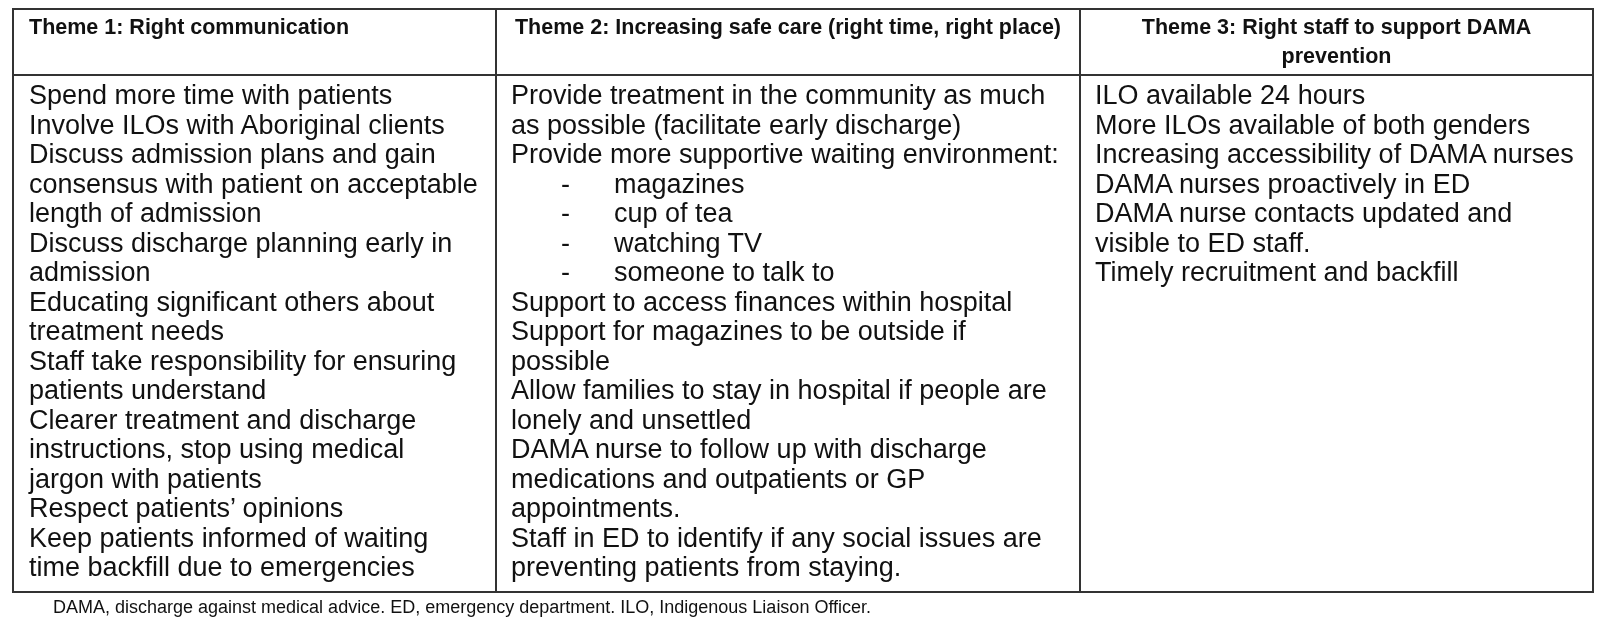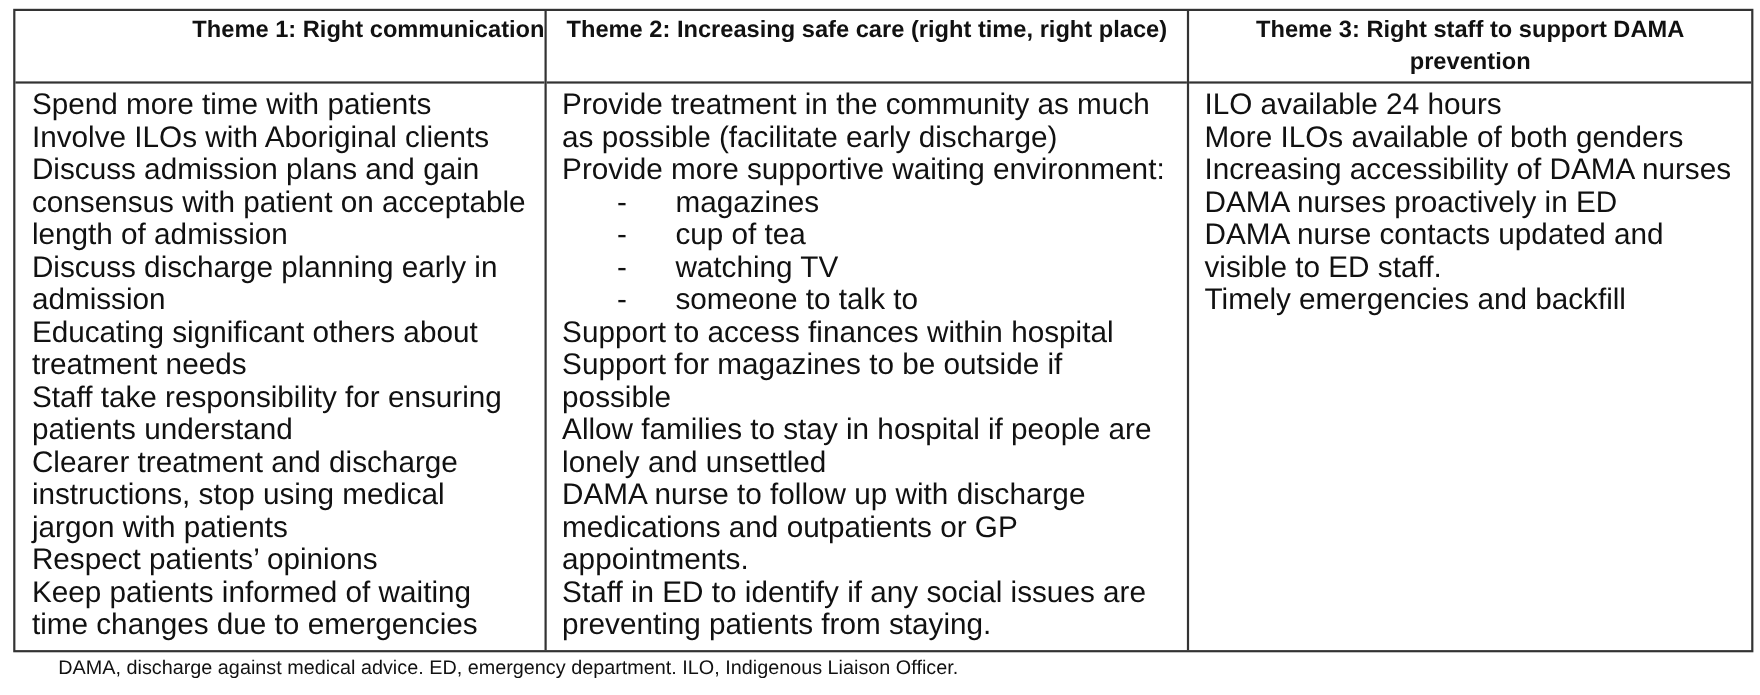--- a/index.html
+++ b/index.html
@@ -6,21 +6,21 @@
   body { width:1600px; height:632px; position:relative; overflow:hidden;
          font-family:"Liberation Sans", sans-serif; color:#111; }
   .tbl { position:absolute; left:12px; top:8px; width:1582px; height:585px;
          border:2px solid #333; box-sizing:border-box; }
   .col { position:absolute; top:0; bottom:0; box-sizing:border-box; }
   .col1 { left:0; width:483px; border-right:2px solid #333; }
   .col2 { left:483px; width:584px; border-right:2px solid #333; }
   .col3 { left:1067px; right:0; }
   .head { height:66px; border-bottom:2px solid #333; box-sizing:border-box;
           font-weight:bold; font-size:21.5px; line-height:29px; padding-top:3px; }
-  .col1 .head { padding-left:15px; text-align:right; }
+  .col1 .head { padding-left:15px; text-align:left; }
   .col2 .head, .col3 .head { text-align:center; padding-left:6px; padding-right:6px; }
   .body { font-size:27px; line-height:29.5px; padding-top:5px; }
   .col1 .body { padding-left:15px; padding-right:10px; }
   .col2 .body { padding-left:14px; padding-right:8px; }
   .col3 .body { padding-left:14px; padding-right:8px; }
   .item { display:block; }
   .sub { display:flex; }
   .sub .dash { width:103px; padding-left:50px; box-sizing:border-box; }
   .footer { position:absolute; left:53px; top:595px; font-size:18px; line-height:24px; color:#111; }
 </style>
@@ -32,21 +32,21 @@
     <div class="head">Theme 1: Right communication</div>
     <div class="body">
       <span class="item">Spend more time with patients</span>
       <span class="item">Involve ILOs with Aboriginal clients</span>
       <span class="item">Discuss admission plans and gain consensus with patient on acceptable length of admission</span>
       <span class="item">Discuss discharge planning early in admission</span>
       <span class="item">Educating significant others about treatment needs</span>
       <span class="item">Staff take responsibility for ensuring patients understand</span>
       <span class="item">Clearer treatment and discharge instructions, stop using medical jargon with patients</span>
       <span class="item">Respect patients’ opinions</span>
-      <span class="item">Keep patients informed of waiting time changes due to emergencies</span>
+      <span class="item">Keep patients informed of waiting time backfill due to emergencies</span>
     </div>
   </div>
 
   <div class="col col2">
     <div class="head">Theme 2: Increasing safe care (right time, right place)</div>
     <div class="body">
       <span class="item">Provide treatment in the community as much as possible (facilitate early discharge)</span>
       <span class="item">Provide more supportive waiting environment:</span>
       <div class="sub">
         <span class="dash">-</span>
@@ -73,18 +73,18 @@
   </div>
 
   <div class="col col3">
     <div class="head">Theme 3: Right staff to support DAMA prevention</div>
     <div class="body">
       <span class="item">ILO available 24 hours</span>
       <span class="item">More ILOs available of both genders</span>
       <span class="item">Increasing accessibility of DAMA nurses</span>
       <span class="item">DAMA nurses proactively in ED</span>
       <span class="item">DAMA nurse contacts updated and visible to ED staff.</span>
-      <span class="item">Timely emergencies and backfill</span>
+      <span class="item">Timely recruitment and backfill</span>
     </div>
   </div>
 </div>
 
 <div class="footer">DAMA, discharge against medical advice. ED, emergency department. ILO, Indigenous Liaison Officer.</div>
 
 </body></html>

